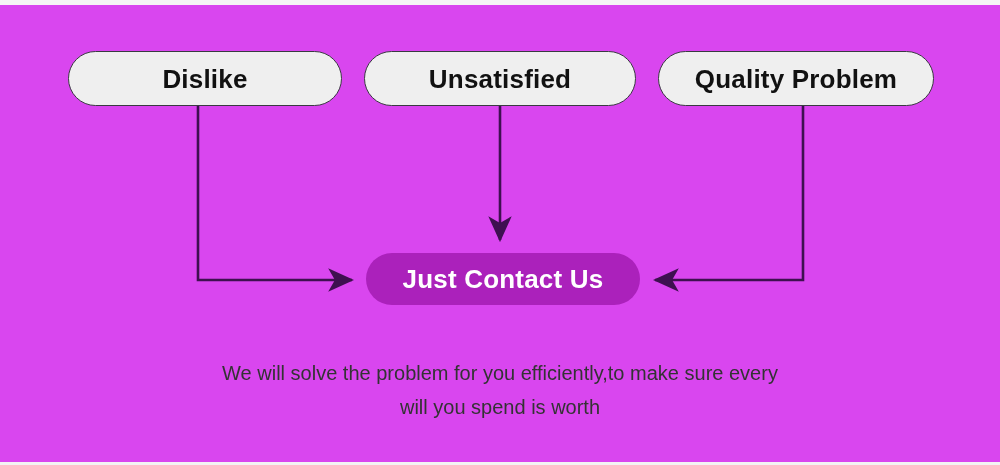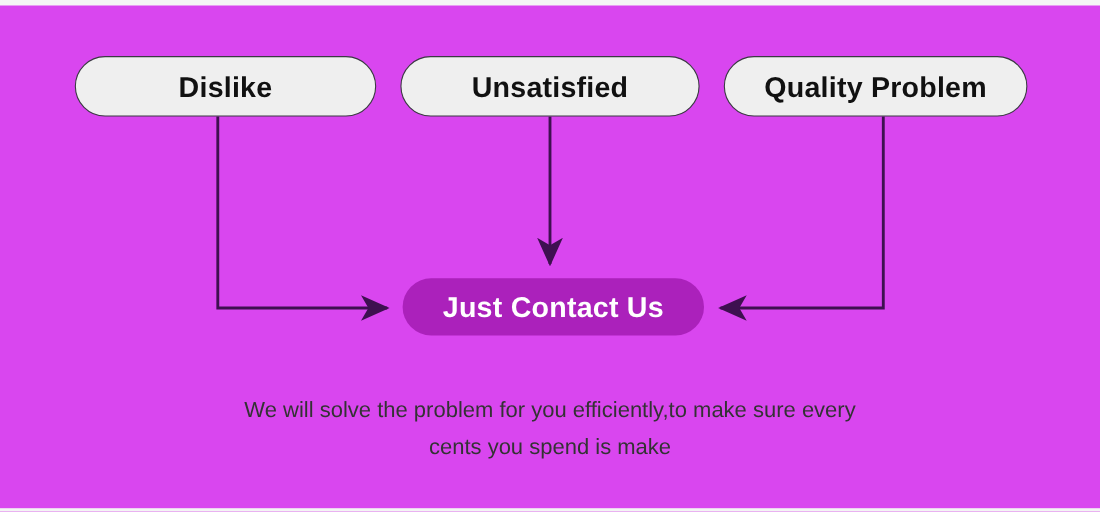--- a/index.html
+++ b/index.html
@@ -137,16 +137,16 @@
   <div class="pill" id="node-unsatisfied">
     <span>Unsatisfied</span>
   </div>
 
   <div id="cta-button">
     <span>Just Contact Us</span>
   </div>
 
   <div id="caption">
     <span class="line">We will solve the problem for you efficiently,to make sure every</span>
-    <span class="line">cents you spend is make</span>
+    <span class="line">will you spend is worth</span>
   </div>
 
 </div>
 
 </body></html>

